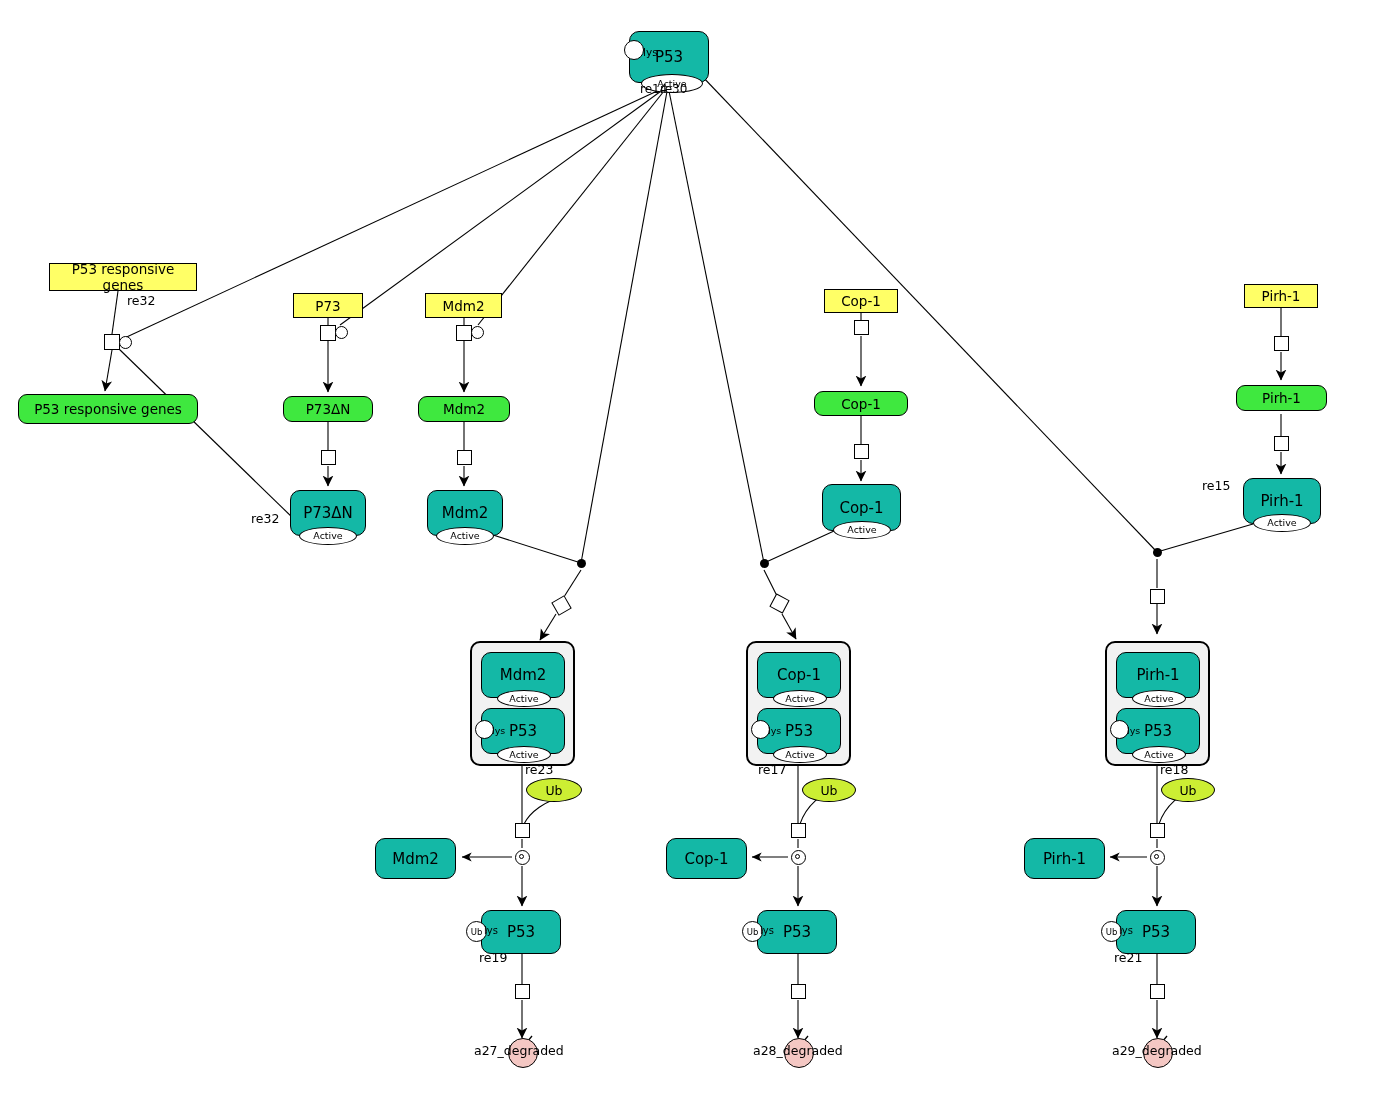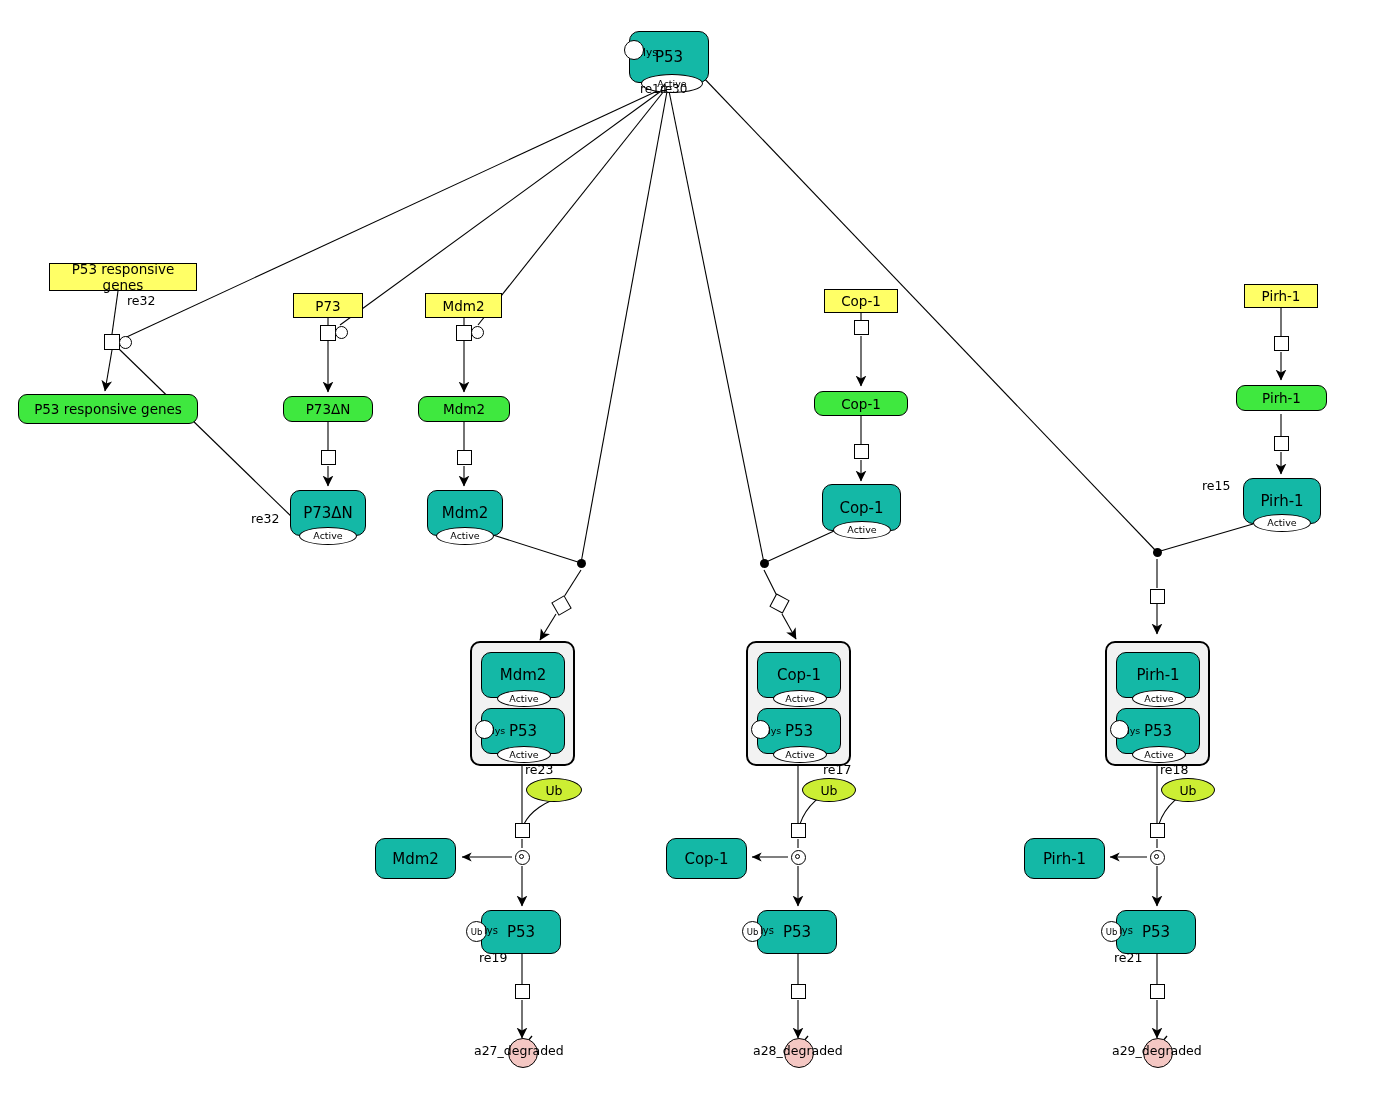--- a/index.html
+++ b/index.html
@@ -262,21 +262,21 @@
   <div class="node prot" style="left:757px;top:652px;width:84px;height:46px;">
     <span class="nodetext">Cop-1</span>
   </div>
   <div class="statevar" style="left:773px;top:690px;width:52px;height:15px;">Active</div>
   <div class="node prot" style="left:757px;top:708px;width:84px;height:46px;">
     <span class="nodetext">P53</span>
   </div>
   <div class="res" style="left:751px;top:720px;width:17px;height:17px;"></div>
   <div class="lbl" style="left:768px;top:725px;font-size:9.5px;">lys</div>
   <div class="statevar" style="left:773px;top:746px;width:52px;height:15px;">Active</div>
-  <div class="lbl" style="left:823px;top:762px;">re17</div>
+  <div class="lbl" style="left:758px;top:762px;">re17</div>
   <div class="chem" style="left:802px;top:778px;width:52px;height:22px;">
     <span class="nodetext">Ub</span>
   </div>
   <div class="proc" style="left:791px;top:823px;width:15px;height:15px;"></div>
   <div class="dissoc" style="left:791px;top:850px;width:15px;height:15px;">
       <i></i>
     </div>
   <div class="node prot" style="left:666px;top:838px;width:81px;height:41px;">
     <span class="nodetext">Cop-1</span>
   </div>

